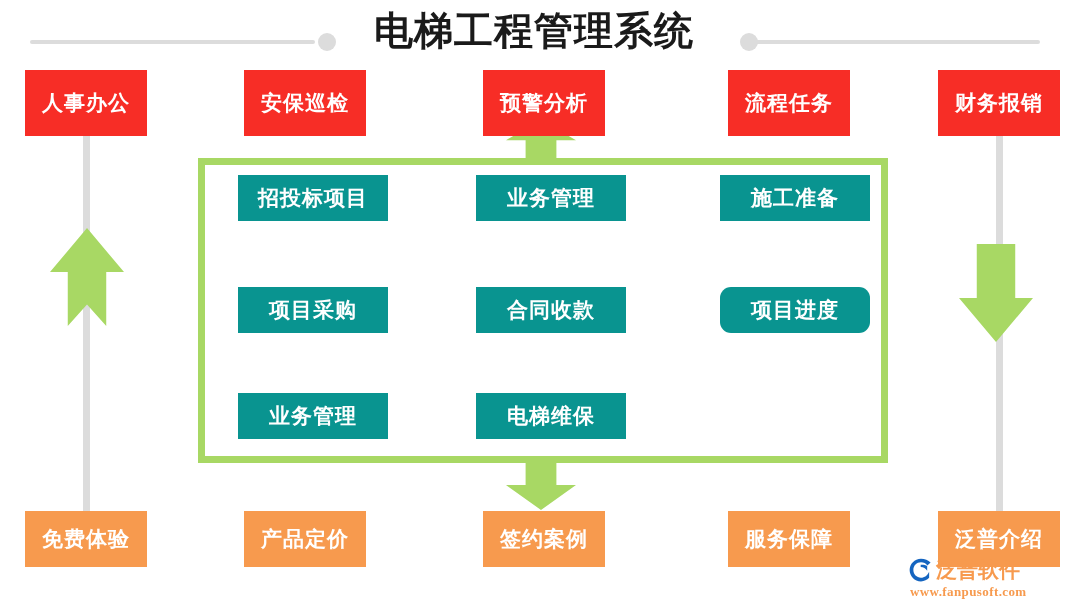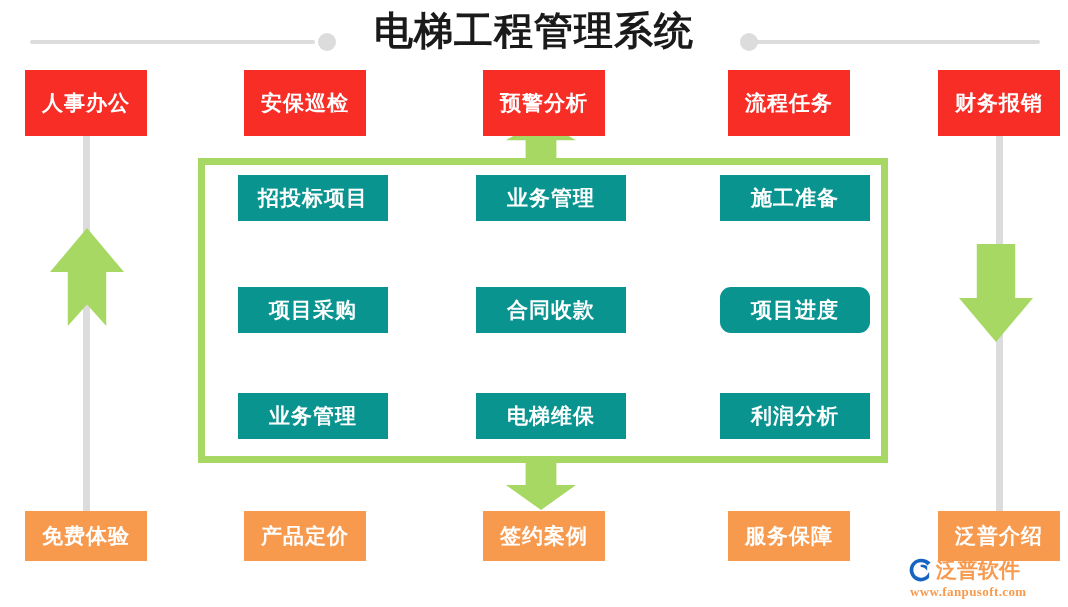--- a/index.html
+++ b/index.html
@@ -77,21 +77,21 @@
     box-sizing: border-box;
   }
   .chip.red    { background: #f72d26; }
   .chip.orange { background: #f79a4e; }
   .chip.teal   { background: #099490; }
 
   
   .row-top .chip { top: 70px; height: 66px; width: 122px; }
 
   
-  .row-bottom .chip { top: 511px; height: 50px; width: 122px; }
+  .row-bottom .chip { top: 511px; height: 56px; width: 122px; }
 
   
   .green-frame {
     position: absolute;
     left: 198px;
     top: 158px;
     width: 690px;
     height: 305px;
     border: 7px solid #a8d864;
     background: #ffffff;
@@ -230,23 +230,20 @@
   </div>
   <div class="chip teal grid-chip" style="left:720px; top:287px;border-radius:11px;">
     <span>项目进度</span>
   </div>
 
   <div class="chip teal grid-chip" style="left:238px; top:393px;">
     <span>业务管理</span>
   </div>
   <div class="chip teal grid-chip" style="left:476px; top:393px;">
     <span>电梯维保</span>
-  </div>
-  <div class="chip teal grid-chip" style="left:720px; top:393px;">
-    <span>利润分析</span>
   </div>
 
   <div class="row-bottom">
     <div class="chip orange" style="left:25px;">
       <span>免费体验</span>
     </div>
     <div class="chip orange" style="left:244px;">
       <span>产品定价</span>
     </div>
     <div class="chip orange" style="left:483px;">

